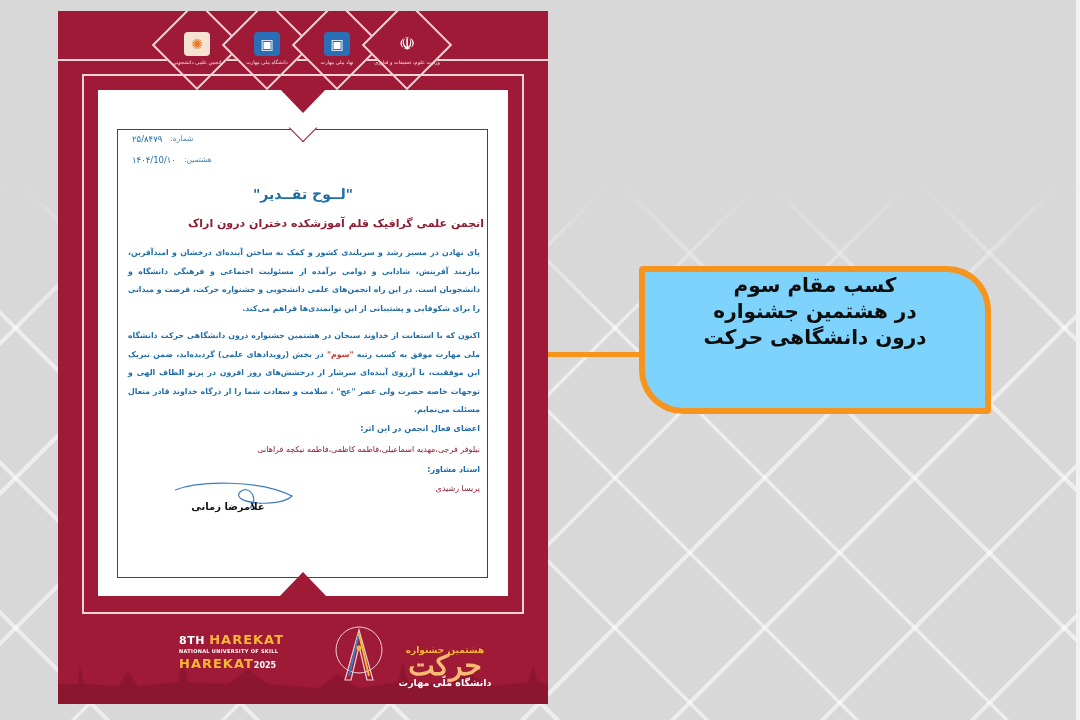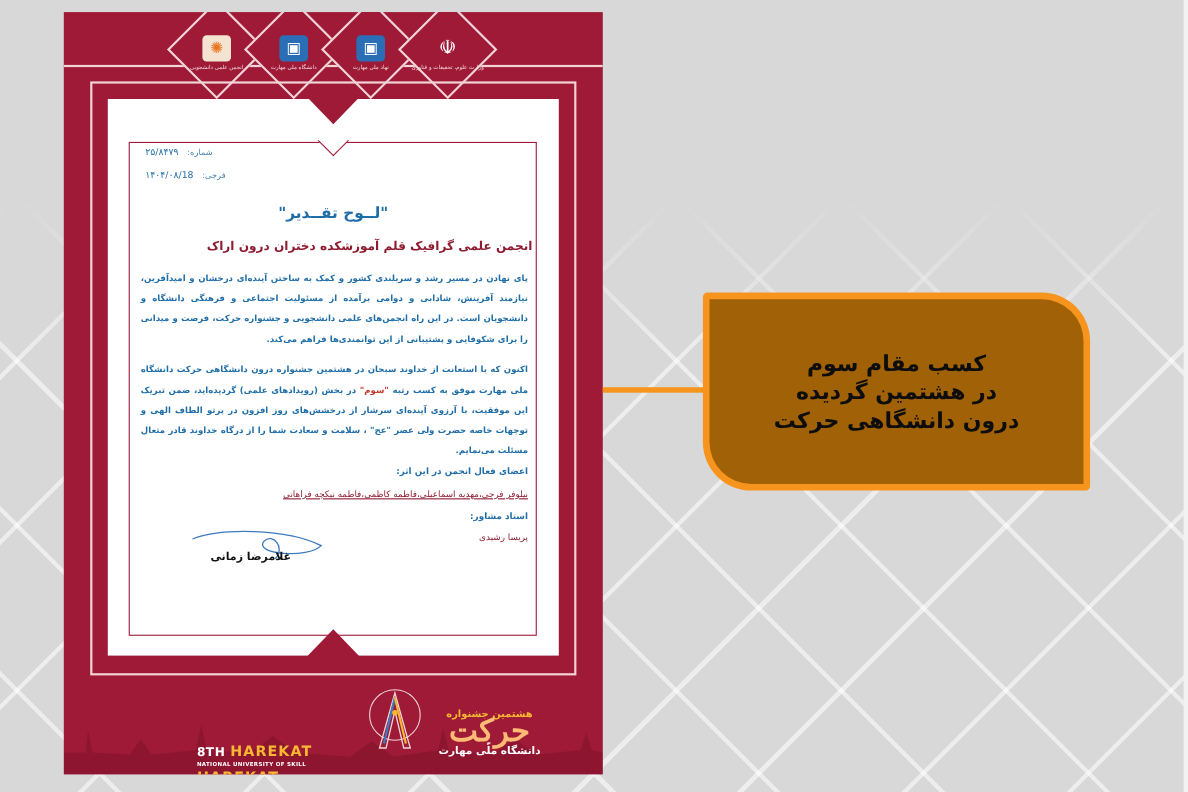--- a/index.html
+++ b/index.html
@@ -80,48 +80,48 @@
   .addressee {
     position: absolute; right: 64px; top: 206px; font-size: 11px; font-weight: bold;
     color: #8e1b30; direction: rtl; white-space: nowrap;
   }
   .body-text {
     position: absolute; left: 70px; width: 352px; direction: rtl; text-align: justify;
     font-size: 7.8px; line-height: 18.6px; color: #1f6ea8; font-weight: bold;
   }
   .body-text .hl { color: #c0392b; }
   .members-label, .advisor-label { position: absolute; right: 68px; font-size: 8px; color: #1f6ea8; direction: rtl; font-weight: bold; }
-  .members-names { position: absolute; right: 68px; font-size: 8px; color: #8e1b30; direction: rtl; white-space: nowrap; text-decoration: underline; }
+  .members-names { position: absolute; right: 68px; font-size: 8px; color: #8e1b30; direction: rtl; white-space: nowrap; }
   .advisor-name { position: absolute; right: 68px; font-size: 8px; color: #8e1b30; direction: rtl; }
 
   .sig-svg { position: absolute; left: 112px; top: 467px; }
   .signer-name { position: absolute; left: 115px; top: 490px; width: 110px; text-align: center; font-size: 10px; font-weight: bold; color: #111; direction: rtl; }
   .signer-title { position: absolute; left: 100px; top: 509px; width: 140px; text-align: center; font-size: 11px; font-weight: bold; color: #111; direction: rtl; }
 
   
   .fest-en { position: absolute; left: 121px; top: 621px; font-family: "DejaVu Sans", sans-serif; font-weight: bold; }
-  .fest-en .l1 { font-size: 11px; color: #ffffff; letter-spacing: 0.5px; margin-top: 44px; }
+  .fest-en .l1 { font-size: 11px; color: #ffffff; letter-spacing: 0.5px; }
   .fest-en .l1 .big { color: #f7b733; font-size: 13px; letter-spacing: 1px; }
   .fest-en .l2 { font-size: 5px; color: #ffffff; margin-top: 1px; letter-spacing: 0.3px; }
   .fest-en .l3 { font-size: 13px; color: #f7b733; margin-top: 2px; letter-spacing: 1px; }
   .fest-en .l3 .yr { font-size: 8px; color: #ffffff; letter-spacing: 0; }
   .fest-emblem { position: absolute; left: 275px; top: 613px; }
   .fest-fa { position: absolute; left: 332px; top: 614px; width: 110px; direction: rtl; text-align: center; margin-top: 20px; }
   .fest-fa .a { font-size: 9px; color: #f7b733; font-weight: bold; }
   .fest-fa .b { font-size: 28px; color: #fdba74; font-weight: bold; line-height: 22px; font-family: Liberation Serif, serif; }
   .fest-fa .c { font-size: 9.5px; color: #ffffff; font-weight: bold; }
   .skyline { position: absolute; left: 0; bottom: 0; width: 490px; height: 50px; opacity: 0.35; }
 
   
   .connector { position: absolute; left: 548px; top: 352px; width: 96px; height: 5px; background: #f7941d; }
   .callout {
-    position: absolute; left: 639px; top: 266px; width: 352px; height: 180px;
-    background: #a16207; border: 6px solid #f7941d;
+    position: absolute; left: 639px; top: 266px; width: 352px; height: 148px;
+    background: #7dd3fc; border: 6px solid #f7941d;
     border-radius: 4px 44px 4px 44px;
-    display: flex; align-items: center; justify-content: center;
+    display: flex; align-items: flex-start; justify-content: center;
   }
   .callout-text {
     direction: rtl; text-align: center; font-weight: bold; color: #0d0d0d;
     font-size: 20px; line-height: 26px;
   }
   .callout-text div { white-space: nowrap; }
 </style>
 </head>
 <body>
 
@@ -158,22 +158,22 @@
   <div class="notch-top"></div>
   <div class="notch-bottom"></div>
   <div class="inner-frame"></div>
   <div class="inner-notch"></div>
 
   <div class="meta" style="top:123px">
     <span class="k">شماره:</span>
     <span>۲۵/۸۴۷۹</span>
   </div>
   <div class="meta" style="top:144px">
-    <span class="k">فرجی:</span>
-    <span>۱۴۰۴/۰۸/18</span>
+    <span class="k">هشتمین:</span>
+    <span>۱۴۰۴/10/۱۰</span>
   </div>
 
   <div class="title">"لــوح تقــدیر"</div>
   <div class="addressee">انجمن علمی گرافیک قلم آموزشکده دختران درون اراک</div>
 
   <div class="body-text" style="top:316px">
     <span>اکنون که با استعانت از خداوند سبحان در هشتمین جشنواره درون دانشگاهی حرکت دانشگاه ملی مهارت موفق به کسب رتبه </span><span class="hl">"سوم"</span><span> در بخش (رویدادهای علمی) گردیده‌اید، ضمن تبریک این موفقیت، با آرزوی آینده‌ای سرشار از درخشش‌های روز افزون در پرتو الطاف الهی و توجهات خاصه حضرت ولی عصر "عج" ، سلامت و سعادت شما را از درگاه خداوند قادر متعال مسئلت می‌نمایم.</span>
   </div>
   <div class="body-text" style="top:233px">پای نهادن در مسیر رشد و سربلندی کشور و کمک به ساختن آینده‌ای درخشان و امیدآفرین، نیازمند آفرینش، شادابی و دوامی برآمده از مسئولیت اجتماعی و فرهنگی دانشگاه و دانشجویان است. در این راه انجمن‌های علمی دانشجویی و جشنواره حرکت، فرصت و میدانی را برای شکوفایی و پشتیبانی از این توانمندی‌ها فراهم می‌کند.</div>
 
@@ -210,16 +210,16 @@
     <div class="b">حرکت</div>
     <div class="c">دانشگاه ملّی مهارت</div>
   </div>
 </div>
 
 <div class="connector"></div>
 
 <div class="callout">
   <div class="callout-text">
     <div>کسب مقام سوم</div>
-    <div>در هشتمین گردیده</div>
+    <div>در هشتمین جشنواره</div>
     <div>درون دانشگاهی حرکت</div>
   </div>
 </div>
 
 </body></html>

